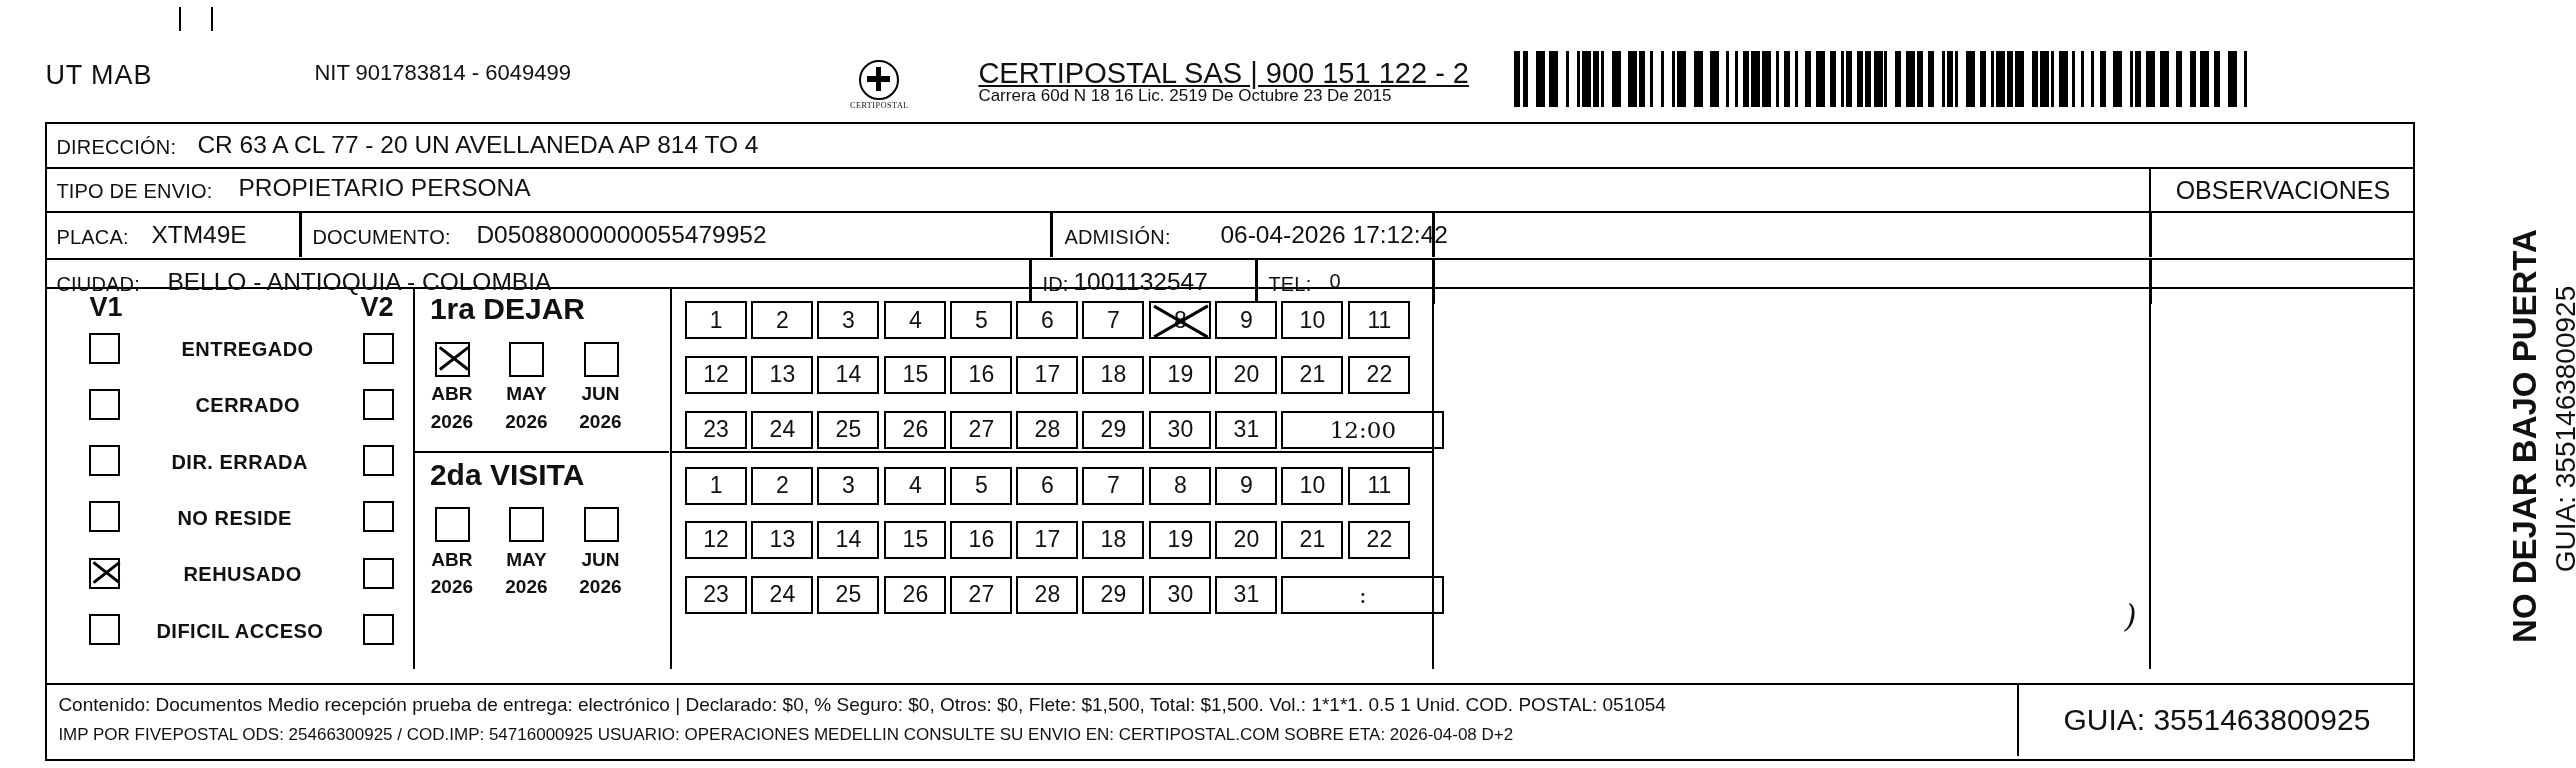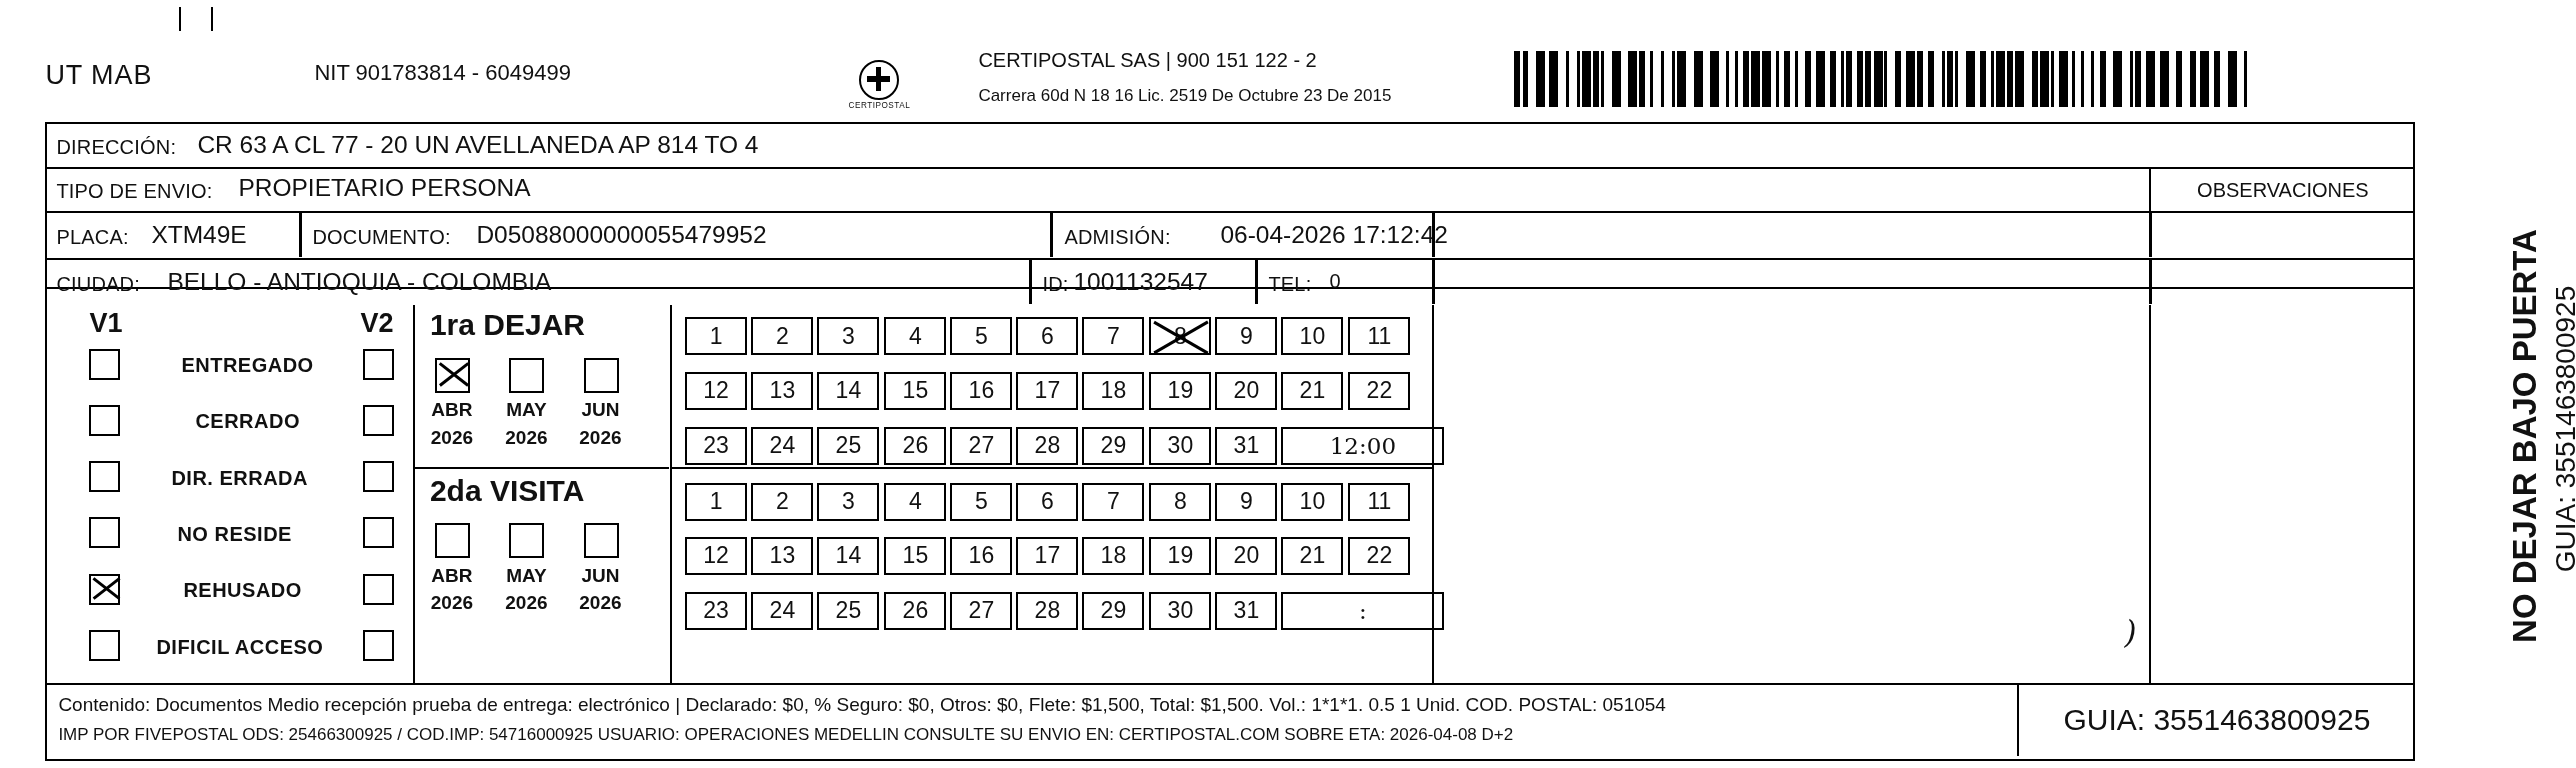--- a/index.html
+++ b/index.html
@@ -11,22 +11,22 @@
   .hdr{position:relative;height:102px;}
   .hdr .utmab{position:absolute;left:20px;top:47px;font-size:27px;letter-spacing:0.9px;}
   .hdr .tick1{position:absolute;left:154px;top:-5.4px;width:1.8px;height:23.6px;background:#000;}
   .hdr .tick2{position:absolute;left:186px;top:-5.4px;width:1.8px;height:23.6px;background:#000;}
   .hdr .nit{position:absolute;left:289px;top:44px;font-size:22px;line-height:31px;white-space:nowrap;}
   .hdr .nit2{position:absolute;left:289px;top:69px;font-size:22px;line-height:31px;white-space:nowrap;}
   .hdr .cplogo{position:absolute;left:822px;top:47px;width:64px;text-align:center;}
   .hdr .cplogo .ring{width:36px;height:36px;border:2.7px solid #000;border-radius:50%;margin:0 auto;position:relative;background:#fff;}
   .hdr .cplogo .ring:before{content:"";position:absolute;left:5.4px;top:14.5px;width:23.6px;height:5.4px;background:#000;}
   .hdr .cplogo .ring:after{content:"";position:absolute;left:14.5px;top:5.4px;width:5.4px;height:23.6px;background:#000;}
-  .hdr .cplogo .cpt{font-size:8.2px;letter-spacing:0.5px;margin-top:1.8px;}
-  .hdr .cps{position:absolute;left:953px;top:36px;font-size:20px;white-space:nowrap;}
+  .hdr .cplogo .cpt{font-size:8.2px;letter-spacing:0.5px;margin-top:1.8px;font-family:Liberation Serif, serif;}
+  .hdr .cps{position:absolute;left:953px;top:44px;font-size:29px;white-space:nowrap;text-decoration:underline;}
   .hdr .cps2{position:absolute;left:953px;top:73px;font-size:17px;white-space:nowrap;}
   .barcode{position:absolute;left:1489px;top:38px;width:735px;height:56px;}
   .barcode i{position:absolute;top:0;height:56px;background:#000;}
 
   
   .frame{position:absolute;left:20px;top:109px;width:2370px;height:563px;border:2.7px solid #000;box-sizing:border-box;}
   .row{position:relative;border-bottom:2.7px solid #000;box-sizing:border-box;}
   .lbl{font-size:20px;letter-spacing:0.2px;}
   .val{font-size:24.5px;}
 
@@ -35,24 +35,24 @@
   .r-tipo{height:44px;}
   .r-placa{height:47px;}
   .r-ciudad{height:29px;}
 
   .abs{position:absolute;}
   .vline{position:absolute;width:2.7px;background:#000;}
   .hline{position:absolute;height:2.7px;background:#000;}
 
   
   .firma-hdr{position:absolute;left:1385px;top:0;width:717px;height:44px;border-left:2.7px solid #000;box-sizing:border-box;display:flex;align-items:center;justify-content:center;font-size:20px;}
-  .obs-hdr{position:absolute;left:2102px;top:0;width:265px;height:44px;border-left:2.7px solid #000;box-sizing:border-box;display:flex;align-items:center;justify-content:center;font-size:20px;}
-
-  
-  .gridarea{position:relative;height:380px;margin-top:16px;}
+  .obs-hdr{position:absolute;left:2102px;top:0;width:265px;height:44px;border-left:2.7px solid #000;box-sizing:border-box;display:flex;align-items:center;justify-content:center;font-size:25px;}
+
+  
+  .gridarea{position:relative;height:380px;}
   .chkcol{position:absolute;left:0;top:0;width:363px;height:380px;}
   .chkcol .hdrv{position:absolute;font-size:27px;font-weight:bold;}
   .chkbox{position:absolute;width:31px;height:31px;border:2.7px solid #000;box-sizing:border-box;background:#fff;}
   .chkbox.x:before,.chkbox.x:after{content:"";position:absolute;left:-1.8px;top:11.8px;width:33px;height:2.7px;background:#000;}
   .chkbox.x:before{transform:rotate(38deg);}
   .chkbox.x:after{transform:rotate(-38deg);}
   .chklabel{position:absolute;font-size:20px;font-weight:bold;letter-spacing:0.5px;}
 
   .visitcol{position:absolute;left:366px;top:0;width:254px;height:380px;border-left:2.7px solid #000;box-sizing:border-box;}
   .vtitle{font-size:30px;font-weight:bold;}

